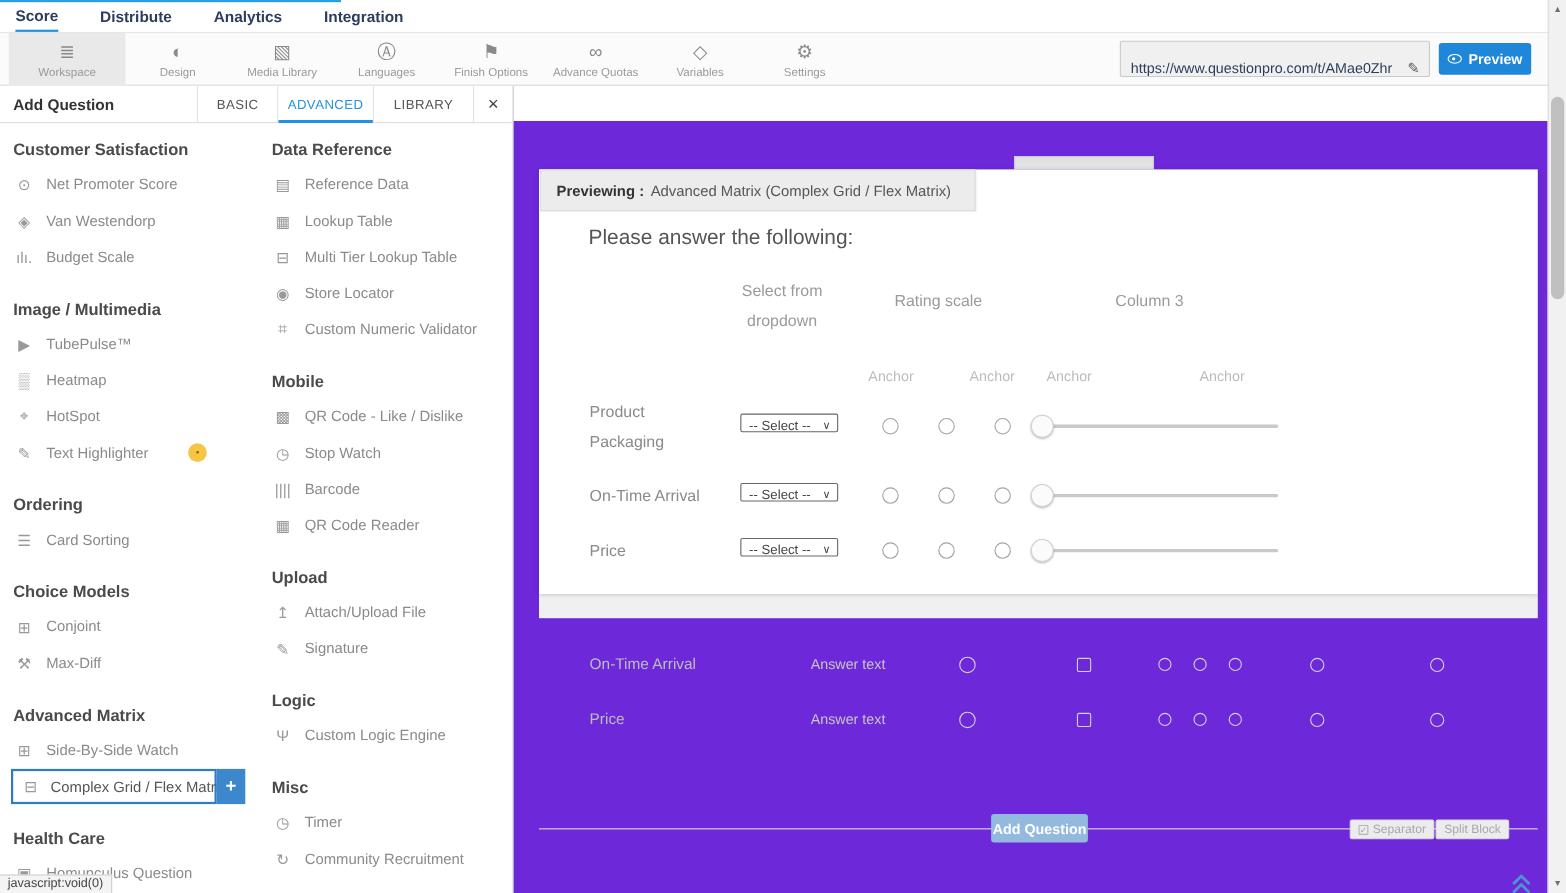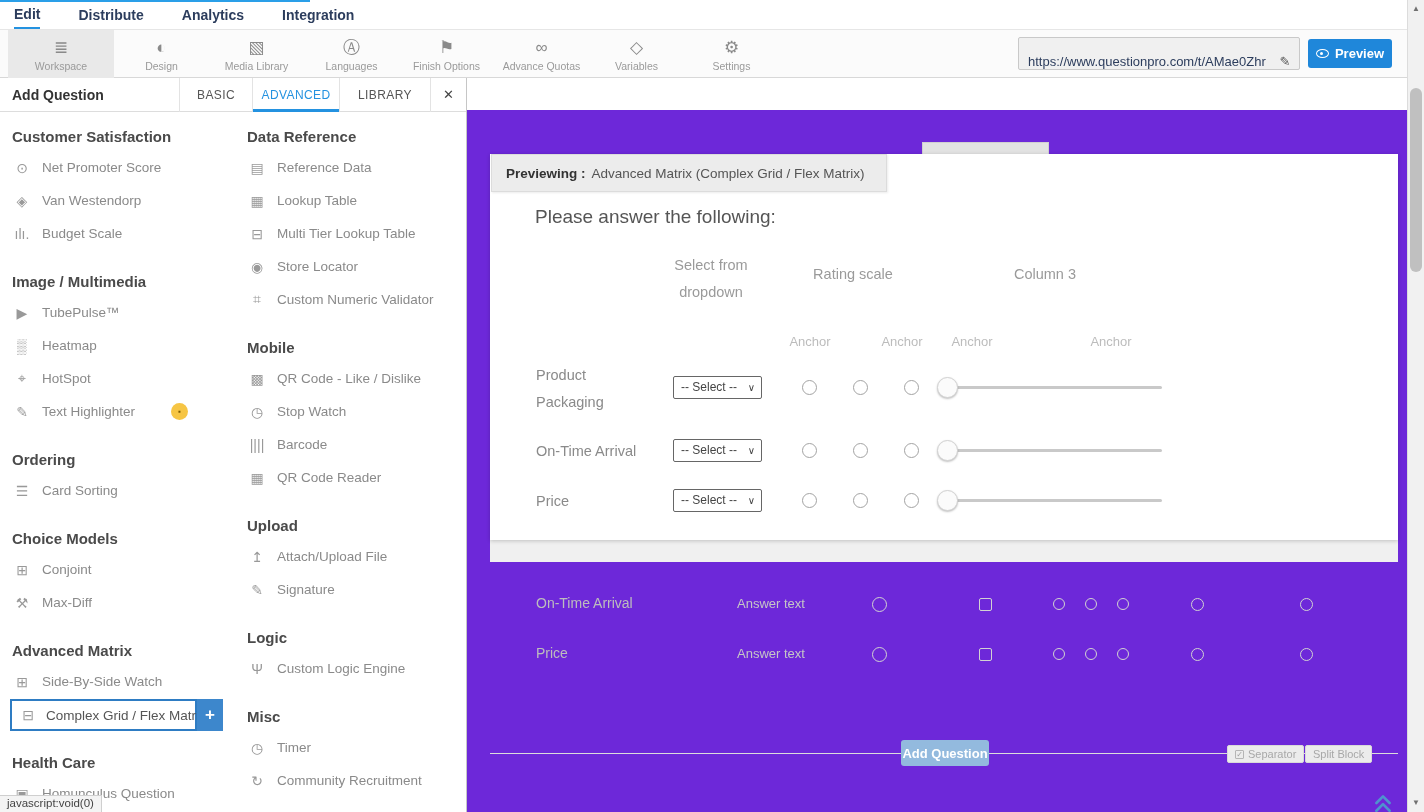--- a/index.html
+++ b/index.html
@@ -66,21 +66,21 @@
   #banner { position:absolute; left:1px; top:0; width:396px; height:38px; background:#ececec; border:1px solid #dcdcdc; display:flex; align-items:center; padding-left:14px; gap:6px; box-shadow:1px 1px 2px rgba(0,0,0,.08); }
   #banner b { font-size:13.5px; color:#333; }
   #banner span { font-size:13.5px; color:#555; }
   #q-title { position:absolute; left:45px; top:52px; font-size:19px; color:#555; }
   .col-head { position:absolute; font-size:14.5px; color:#9a9a9a; text-align:center; transform:translateX(-50%); }
   #head-dropdown { left:221px; top:98px; width:118px; line-height:27px; }
   #head-rating { left:363px; top:112px; white-space:nowrap; }
   #head-col3 { left:555px; top:112px; white-space:nowrap; }
   .anchor { position:absolute; top:180px; font-size:13px; color:#bcbcbc; transform:translateX(-50%); }
   .m-label { position:absolute; left:46px; width:112px; font-size:14.5px; color:#8a8a8a; line-height:27px; }
-  .fake-select { position:absolute; left:183px; width:89px; height:23px; border:1px solid #666; border-radius:2px; background:#fff; font-size:12px; color:#444; line-height:21px; padding-left:7px; cursor:pointer; }
+  .fake-select { position:absolute; left:183px; width:89px; height:17px; border:1px solid #666; border-radius:2px; background:#fff; font-size:12px; color:#444; line-height:21px; padding-left:7px; cursor:pointer; }
   .fake-select::after { content:"∨"; position:absolute; right:6px; top:0; font-size:10px; color:#444; line-height:21px; }
   .radio { position:absolute; width:15px; height:15px; border:1.5px solid #a3a3a3; border-radius:50%; background:#fff; cursor:pointer; }
   .slider-track { position:absolute; left:448px; width:224px; height:3px; background:#c9c9c9; border-radius:2px; }
   .slider-knob { position:absolute; left:447px; width:21px; height:21px; border-radius:50%; background:#fbfbfb; border:1px solid #d2d2d2; box-shadow:0 1px 2px rgba(0,0,0,.25); cursor:pointer; }
 
   
   .dim-label { position:absolute; left:69px; font-size:14px; color:#bdbdbd; }
   .dim-answer { position:absolute; left:270px; font-size:13px; color:#c6c6c6; }
   .dim-radio { position:absolute; border:1.5px solid #d2d2d2; border-radius:50%; background:transparent; }
   .dim-check { position:absolute; border:1.5px solid #d2d2d2; border-radius:2px; background:transparent; }
@@ -101,21 +101,21 @@
 
   
   #status-bar { position:absolute; left:0; top:795px; height:17px; background:#f4f4f4; border:1px solid #cfcfcf; border-left:none; border-bottom:none; font-size:11.5px; color:#444; line-height:15px; padding:0 7px; z-index:5; }
 </style>
 </head>
 <body>
 
 <div id="top-nav">
   <div id="top-strip"></div>
   <div id="nav-items">
-      <div class="nav-item active">Edit</div>
+      <div class="nav-item active">Score</div>
       <div class="nav-item">Distribute</div>
       <div class="nav-item">Analytics</div>
       <div class="nav-item">Integration</div>
     </div>
 </div>
 
 <div id="toolbar">
   <div id="toolbar-items">
       <div class="tool-item active">
         <span class="tool-icon">≣</span>

